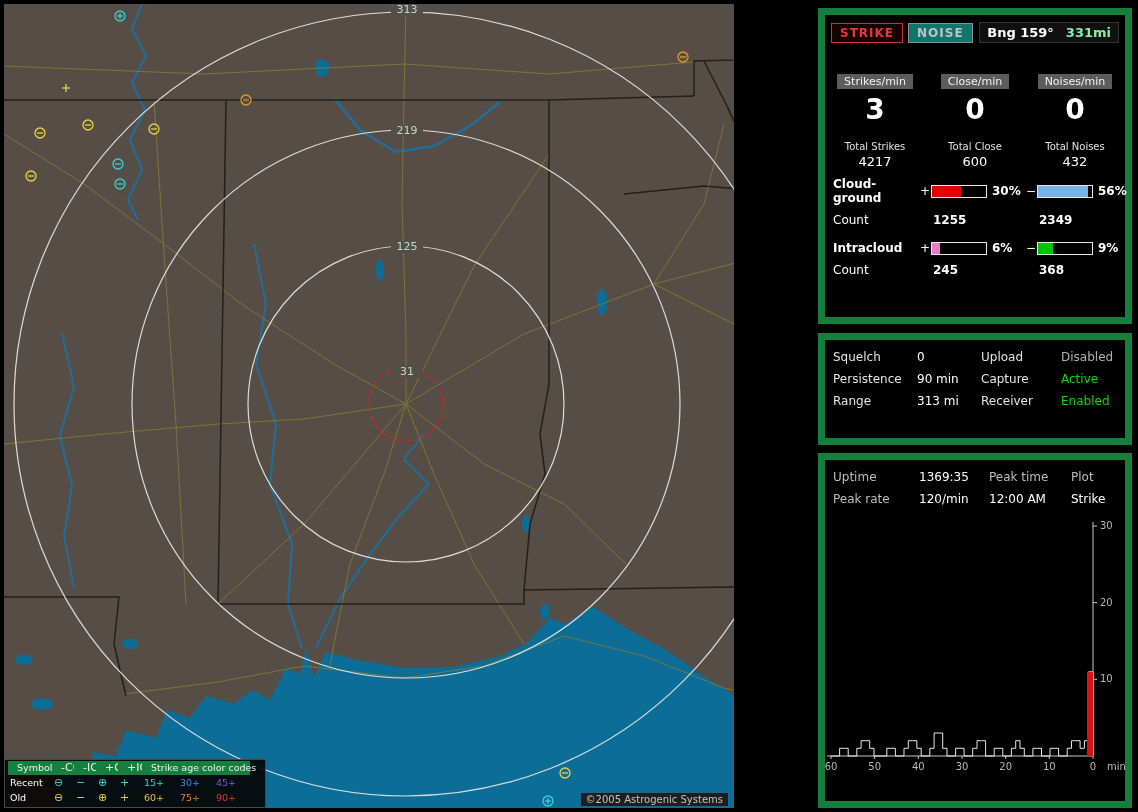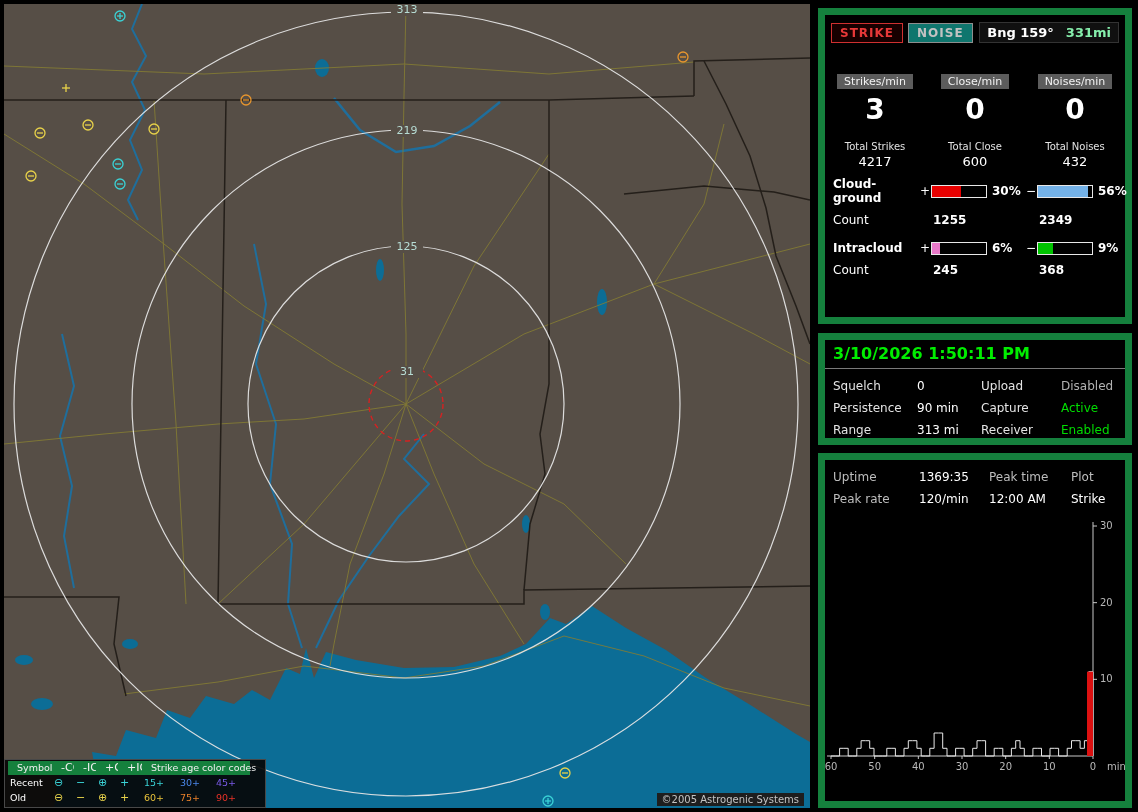--- a/index.html
+++ b/index.html
@@ -1,20 +1,20 @@
 <!DOCTYPE html>
 <html><head>
 <meta charset="utf-8">
 <style>
   html,body{margin:0;padding:0;background:#000;}
   body{width:1138px;height:812px;position:relative;overflow:hidden;
        font-family:"DejaVu Sans","Liberation Sans",sans-serif;color:#fff;}
 
   
-  .map{position:absolute;left:4px;top:4px;width:806px;height:804px;background:#564e46;overflow:hidden;}
+  .map{position:absolute;left:4px;top:4px;width:730px;height:804px;background:#564e46;overflow:hidden;}
   .map-svg{position:absolute;left:0;top:0;}
   .range-label{position:absolute;left:387px;width:32px;text-align:center;font-size:11px;
                color:#b6dcd4;background:#564e46;line-height:12px;}
   .copyright{position:absolute;right:6px;bottom:2px;background:#1e1e1e;color:#c4c4c4;
              font-size:10px;padding:1px 5px;}
 
   
   .legend{position:absolute;left:0;bottom:0;width:254px;background:rgba(6,6,6,0.92);
           border:1px solid #484848;font-size:9.5px;padding:1px 3px 2px;}
   .legend-grid{display:grid;grid-template-columns:44px 22px 22px 22px 24px 36px 36px 36px;align-items:center;}
@@ -273,21 +273,20 @@
     <span class="pct">9%</span>
   </div>
   <div class="count-row">
     <span>Count</span>
     <span class="count-val">245</span>
     <span class="count-val">368</span>
   </div>
 </div>
 
 <div class="rpanel" id="panel-mid">
-  <div class="clock" style="color: rgb(0, 238, 0);">3/10/2026 1:50:11 PM</div>
   <div class="settings">
     <span class="lbl">Squelch</span>
     <span class="val">0</span>
     <span class="lbl">Upload</span>
     <span style="color: rgb(178, 178, 178);">Disabled</span>
 
     <span class="lbl">Persistence</span>
     <span class="val">90 min</span>
     <span class="lbl">Capture</span>
     <span style="color: rgb(0, 221, 0);">Active</span>

